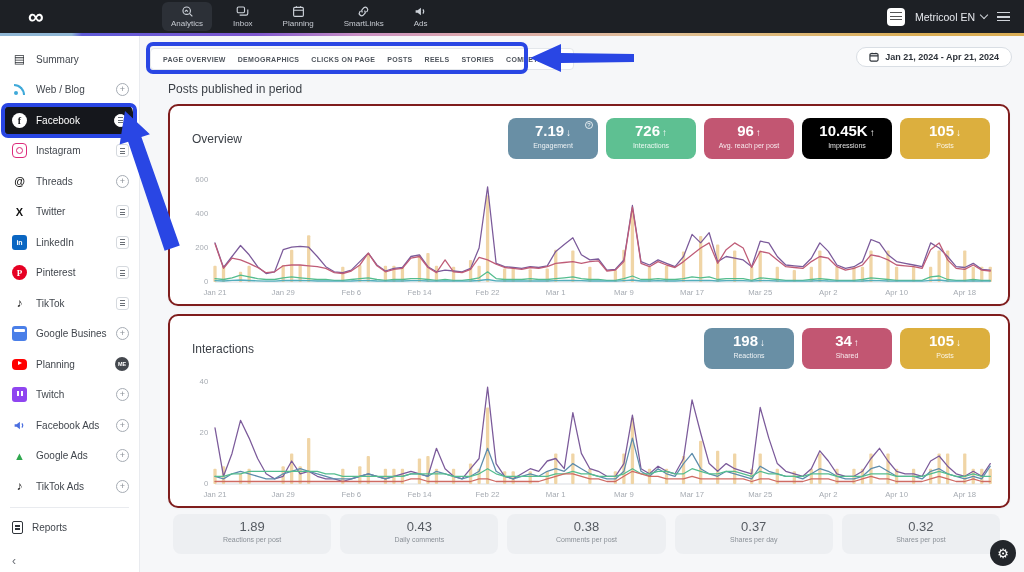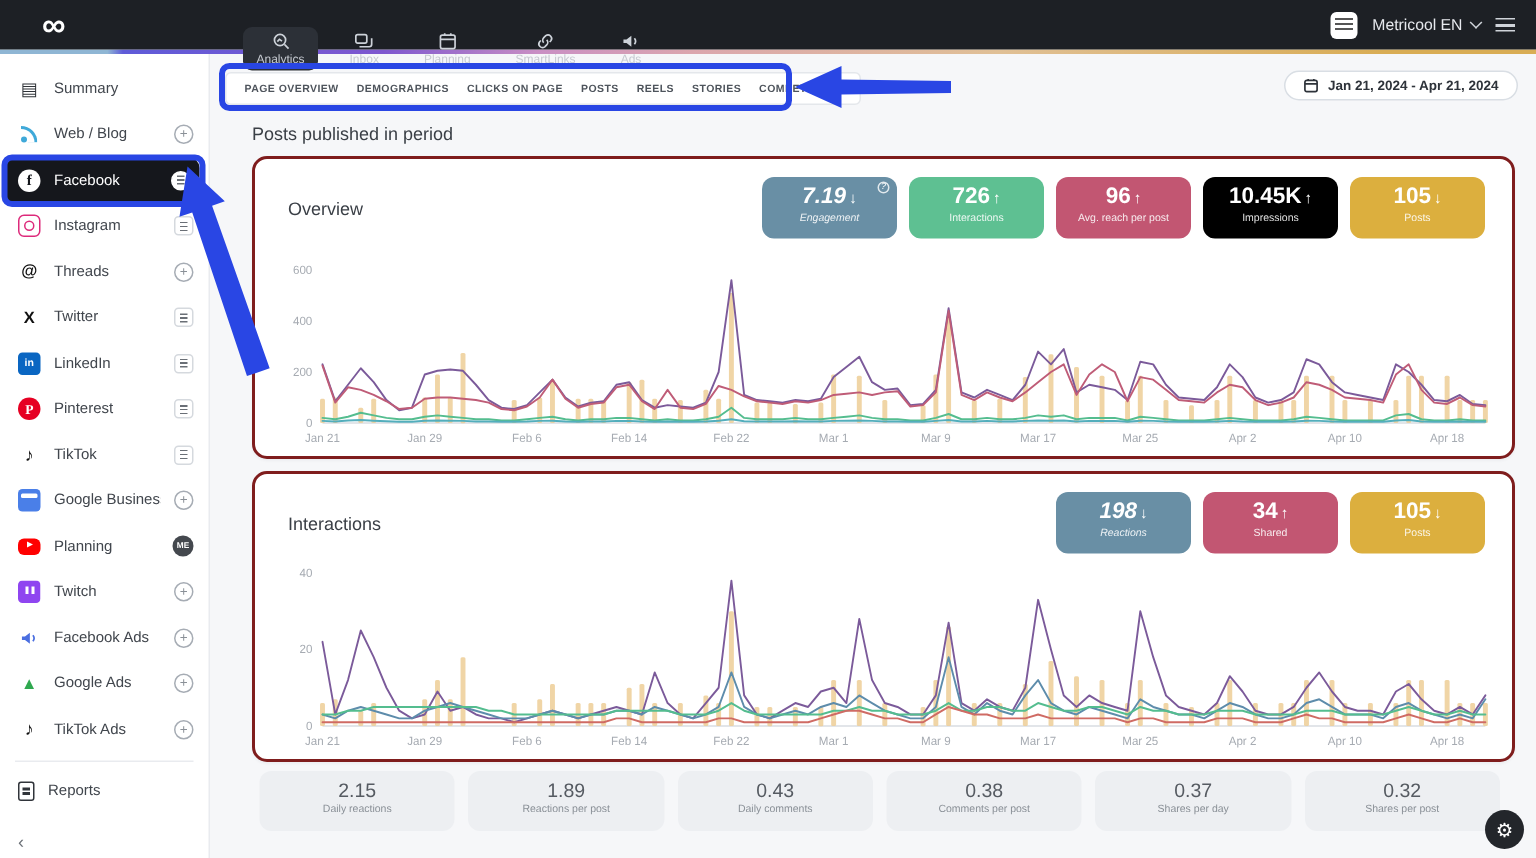--- a/index.html
+++ b/index.html
@@ -3,21 +3,21 @@
 <meta charset="utf-8">
 <style>
   html,body{margin:0;padding:0;width:1024px;height:572px;overflow:hidden;
     font-family:"Liberation Sans",sans-serif;background:#fff;position:relative;}
   *{box-sizing:border-box;}
 
   
   .topnav{position:absolute;left:0;top:0;width:1024px;height:33px;background:#1d2025;
     display:flex;align-items:center;z-index:5;}
   .logo{margin-left:28px;color:#fff;font-size:22px;font-weight:bold;line-height:30px;}
-  .nav-tabs{position:absolute;left:162px;top:16px;height:100%;display:flex;gap:12px;align-items:stretch;}
+  .nav-tabs{position:absolute;left:162px;top:0;height:100%;display:flex;gap:12px;align-items:stretch;}
   .nav-tab{display:flex;flex-direction:column;align-items:center;justify-content:center;
     padding:2px 9px;color:#c6cad1;font-size:8px;gap:1px;border-radius:6px;margin:2px 0;cursor:pointer;}
   .nav-tab.active{background:#2c3037;}
   .nt-icon{height:13px;display:flex;align-items:center;}
   .nav-right{margin-left:auto;margin-right:14px;display:flex;align-items:center;gap:10px;
     color:#e7e9ee;font-size:10.5px;}
   .nav-avatar{width:18px;height:18px;background:#fff;border-radius:4px;position:relative;}
   .nav-avatar::before{content:"";position:absolute;left:3px;right:3px;top:4px;bottom:4px;
     background:repeating-linear-gradient(#555 0 1.3px,transparent 1.3px 3.5px);}
   .nav-account{display:flex;align-items:center;gap:6px;cursor:pointer;}
@@ -86,21 +86,21 @@
     box-shadow:0 1px 2px rgba(20,30,40,.04);}
   #overview-card{top:68px;height:202px;}
   #interactions-card{top:278px;height:194px;}
   .scard-head{display:flex;justify-content:space-between;align-items:flex-start;padding:12px 18px 0 22px;}
   .scard-title{font-size:12px;color:#3a3f46;margin-top:14px;}
   .mcards{display:flex;gap:8px;}
   .mcard{width:90px;height:41px;border-radius:8px;color:#fff;text-align:center;padding-top:4px;position:relative;cursor:pointer;}
   .mval{font-size:15px;font-weight:600;line-height:17px;}
   .arr{font-size:10px;margin-left:2px;font-weight:400;}
   .mlab{font-size:7px;opacity:.88;margin-top:1px;}
-  .c-steel{background:#698fa5;font-style:italic;} .c-green{background:#5ec092;} .c-rose{background:#c25672;}
+  .c-steel{background:#698fa5;} .c-green{background:#5ec092;} .c-rose{background:#c25672;}
   .c-purple{background:#000000;} .c-gold{background:#dcaf3e;}
   .help{position:absolute;top:3px;right:5px;width:8px;height:8px;border:1px solid rgba(255,255,255,.8);
     border-radius:50%;font-size:6px;line-height:7px;color:#fff;}
   .chartbox{position:absolute;left:16px;right:10px;bottom:6px;height:126px;}
 
   .stats{position:absolute;left:33px;right:24px;top:478px;display:flex;gap:9px;}
   .stat{flex:1;background:#edeff2;border-radius:8px;height:40px;text-align:center;padding-top:5px;}
   .stat-v{font-size:13px;color:#565b62;}
   .stat-l{font-size:7px;color:#8a9097;margin-top:2px;}
   .fab{position:absolute;right:8px;bottom:6px;width:26px;height:26px;border-radius:50%;background:#23262b;
@@ -490,24 +490,20 @@
           <text x="523.5" y="123" text-anchor="middle" font-size="8" fill="#a6abb2">Mar 17</text>
           <text x="594.0" y="123" text-anchor="middle" font-size="8" fill="#a6abb2">Mar 25</text>
           <text x="664.5" y="123" text-anchor="middle" font-size="8" fill="#a6abb2">Apr 2</text>
           <text x="735.1" y="123" text-anchor="middle" font-size="8" fill="#a6abb2">Apr 10</text>
           <text x="805.6" y="123" text-anchor="middle" font-size="8" fill="#a6abb2">Apr 18</text>
         </svg></div>
   </section>
 
   <div class="stats">
     <div class="stat">
-      <div class="stat-v">2.15</div>
-      <div class="stat-l">Daily reactions</div>
-    </div>
-    <div class="stat">
       <div class="stat-v">1.89</div>
       <div class="stat-l">Reactions per post</div>
     </div>
     <div class="stat">
       <div class="stat-v">0.43</div>
       <div class="stat-l">Daily comments</div>
     </div>
     <div class="stat">
       <div class="stat-v">0.38</div>
       <div class="stat-l">Comments per post</div>

